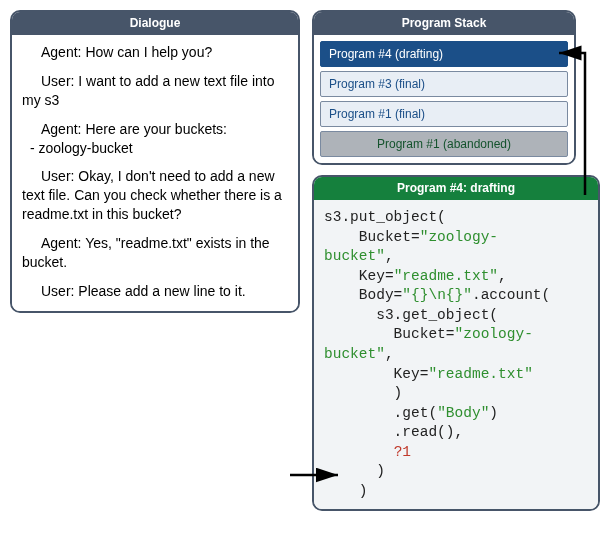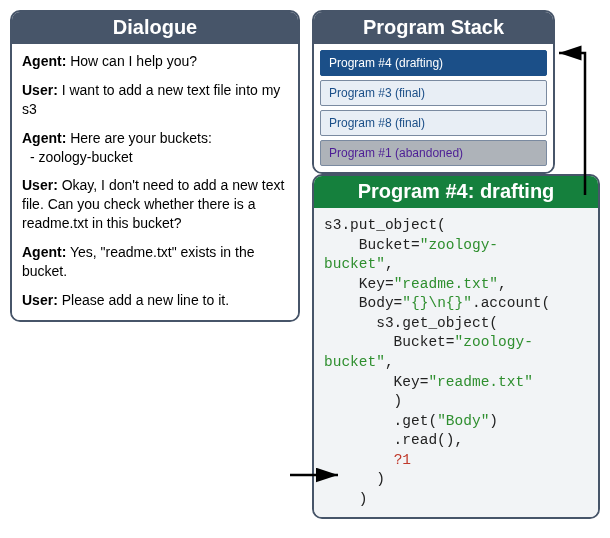--- a/index.html
+++ b/index.html
@@ -21,43 +21,43 @@
     border-radius: 10px;
     background: #fafafa;
     overflow: hidden;
   }
   .panel-title {
     background: #475569;
     color: #fff;
     text-align: center;
     font-weight: 600;
     padding: 4px 0 5px;
-    font-size: 20px;
+    font-size: 12px;
   }
   .panel-title.blue { background: #15803d; }
 
   .dialogue-body { padding: 8px 10px 10px; background: #fff; }
   .turn { margin-bottom: 10px; line-height: 1.35; }
   .turn:last-child { margin-bottom: 0; }
-  .speaker { font-weight: 700; }
+  .speaker { font-weight: 400; margin-left: 19px; }
   .bucket-li { margin-left: 8px; }
 
-  .stack-panel { width: 243px; }
+  .stack-panel { width: 264px; margin-bottom: 10px; }
   .stack-body { padding: 6px 6px; background: #fff; }
   .stack-item {
     border: 1px solid #7a8aa0;
     background: #e8eef5;
     color: #1b4f88;
     padding: 5px 8px;
     margin-bottom: 4px;
     font-size: 12px;
     border-radius: 2px;
   }
   .stack-item.active { background: #1b4f88; color: #fff; border-color: #1b4f88; }
-  .stack-item.abandoned { background: #aeb3b9; color: #4c1d95; }
+  .stack-item.abandoned { background: #aeb3b9; color: #14532d; text-align: center; }
   .stack-item:last-child { margin-bottom: 0; }
 
   .code-panel { }
   .code-body {
     padding: 8px 8px 8px 10px;
     font-family: Consolas, "Courier New", monospace;
     font-size: 14.5px;
     line-height: 1.35;
     background: #f2f4f6;
     white-space: pre;
@@ -94,21 +94,21 @@
       </div>
     </div>
   </div>
 
   <div class="right">
     <div class="panel stack-panel">
       <div class="panel-title">Program Stack</div>
       <div class="stack-body">
         <div class="stack-item active">Program #4 (drafting)</div>
         <div class="stack-item">Program #3 (final)</div>
-        <div class="stack-item">Program #8 (final)</div>
+        <div class="stack-item">Program #1 (final)</div>
         <div class="stack-item abandoned">Program #1 (abandoned)</div>
       </div>
     </div>
 
     <div class="panel code-panel">
       <div class="panel-title blue">Program #4: drafting</div>
       <div class="code-body"><span>s3.put_object(</span>
 <span>    Bucket=</span><span class="tok-str">"zoology-</span>
 <span class="tok-str">bucket"</span><span>,</span>
 <span>    Key=</span><span class="tok-str">"readme.txt"</span><span>,</span>

